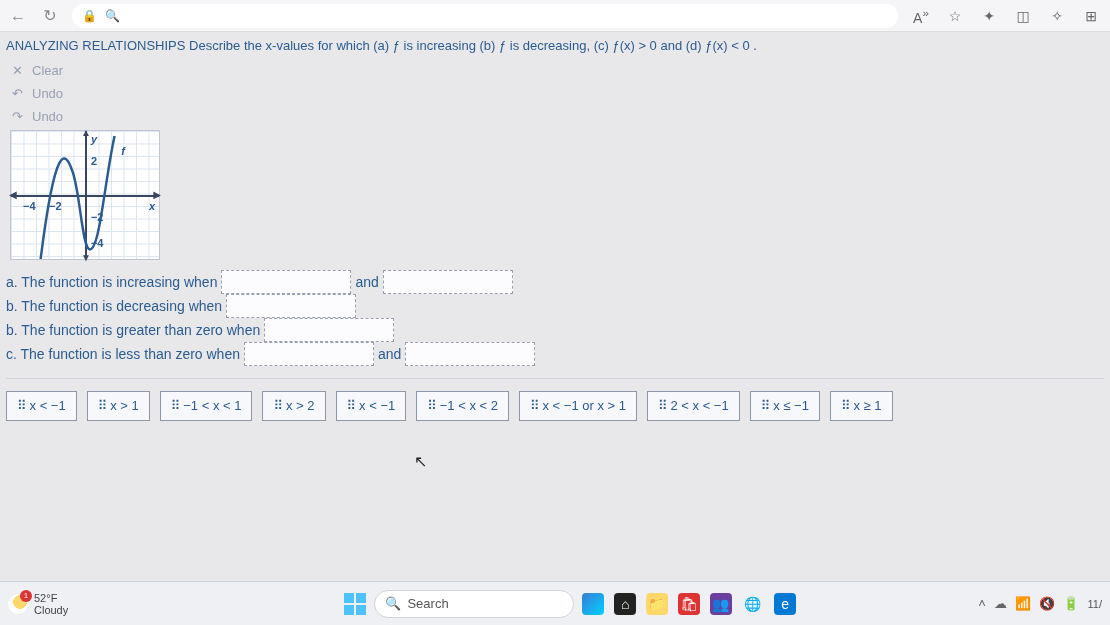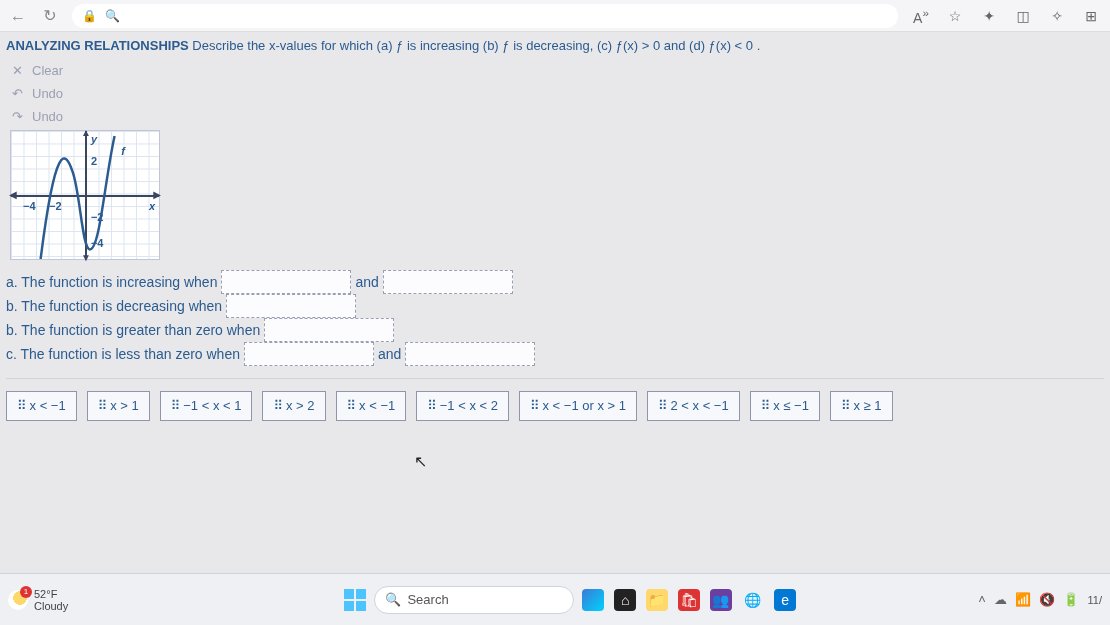--- a/index.html
+++ b/index.html
@@ -6,21 +6,21 @@
 body { width: 1110px; height: 625px; background: #e8e8ea; overflow: hidden; position: relative; }
 
 .browser-bar { height: 32px; background: #f5f5f7; display: flex; align-items: center; padding: 0 8px; gap: 12px; border-bottom: 1px solid #ddd; }
 .nav-btn { color: #888; font-size: 16px; cursor: pointer; width: 20px; text-align: center; }
 .url-bar { flex: 1; height: 24px; background: #fff; border-radius: 12px; display: flex; align-items: center; padding: 0 10px; gap: 8px; color: #666; font-size: 12px; overflow: hidden; white-space: nowrap; }
 .url-text { flex: 1; overflow: hidden; text-overflow: ellipsis; }
 .toolbar-icon { color: #666; font-size: 14px; cursor: pointer; width: 22px; text-align: center; }
 
 .content { padding: 4px 6px; }
 .heading { font-size: 13px; color: #2b5b8f; margin: 2px 0 6px 0; }
-.heading .bold { font-weight: bold; color: #2b5b8f; }
+.heading .bold { font-weight: normal; color: #2b5b8f; }
 
 .tool-list { display: flex; flex-direction: column; gap: 0; margin: 6px 0 2px 0; }
 .tool-btn { color: #9aa0b4; font-size: 13px; padding: 4px 6px; text-align: left; cursor: pointer; display: flex; align-items: center; gap: 6px; }
 .tool-btn .sym { font-size: 13px; width: 14px; display: inline-block; }
 
 .graph { width: 150px; height: 130px; background: #fff; border: 1px solid #c0c6d6; position: relative; margin: 0 0 10px 4px; }
 .graph .grid { position: absolute; inset: 0; background-image:
   linear-gradient(to right,#dbe4f0 1px,transparent 1px),
   linear-gradient(to bottom,#dbe4f0 1px,transparent 1px);
   background-size: 12.5px 12.5px; }
@@ -32,21 +32,21 @@
 
 .qrow { margin: 0 0; font-size: 14px; color: #2b5b8f; display: flex; align-items: center; flex-wrap: wrap; gap: 4px; }
 .dropzone { display: inline-block; min-width: 130px; height: 24px; border: 1px dashed #9aa0b4; background: #fcfcfe; vertical-align: middle; }
 
 .hr { border: none; border-top: 1px solid #cfd3dc; margin: 12px 0 8px 0; }
 
 .tiles { display: flex; gap: 10px; padding: 4px 0 8px 0; flex-wrap: wrap; justify-content: flex-start; }
 .tile { border: 1px solid #8f96ab; background: #f7f8fb; padding: 6px 10px; font-size: 13px; color: #2b5b8f; cursor: grab; white-space: nowrap; }
 .tile .op { font-family: 'Courier New', monospace; margin-right: 3px; }
 
-.taskbar { position: absolute; left: 0; right: 0; bottom: 0; height: 52px; background: #eef0f4; border-top: 1px solid #cfd3dc; display: flex; align-items: center; padding: 0 8px; gap: 8px; }
+.taskbar { position: absolute; left: 0; right: 0; bottom: 0; height: 44px; background: #eef0f4; border-top: 1px solid #cfd3dc; display: flex; align-items: center; padding: 0 8px; gap: 8px; }
 .weather { display: flex; align-items: center; gap: 6px; font-size: 11px; color: #444; }
 .weather .wicon { width: 20px; height: 20px; border-radius: 50%; background: radial-gradient(circle at 60% 40%, #ffd86b 0 40%, #fff 41% 100%); position: relative; }
 .weather .wicon::after { content:"1"; position:absolute; top:-4px; right:-4px; background:#d33; color:#fff; border-radius:50%; width:12px; height:12px; font-size:8px; display:flex; align-items:center; justify-content:center; }
 .tspace { flex: 0 0 260px; }
 .winbtn { width: 22px; height: 22px; display: grid; grid-template-columns: 1fr 1fr; grid-template-rows: 1fr 1fr; gap: 2px; cursor: pointer; }
 .winbtn span:nth-child(1){background:#4cc2ff;} .winbtn span:nth-child(2){background:#4cc2ff;} .winbtn span:nth-child(3){background:#4cc2ff;} .winbtn span:nth-child(4){background:#4cc2ff;}
 .search-box { flex: 0 0 200px; height: 28px; background: #fff; border: 1px solid #cfd3dc; border-radius: 14px; display: flex; align-items: center; padding: 0 10px; gap: 6px; color: #555; font-size: 13px; }
 .tray-icons { display: flex; gap: 10px; align-items: center; }
 .ticon { width: 22px; height: 22px; border-radius: 4px; display: flex; align-items: center; justify-content: center; font-size: 14px; cursor: pointer; }
 .tray-right { margin-left: auto; display: flex; align-items: center; gap: 8px; font-size: 11px; color: #555; }

